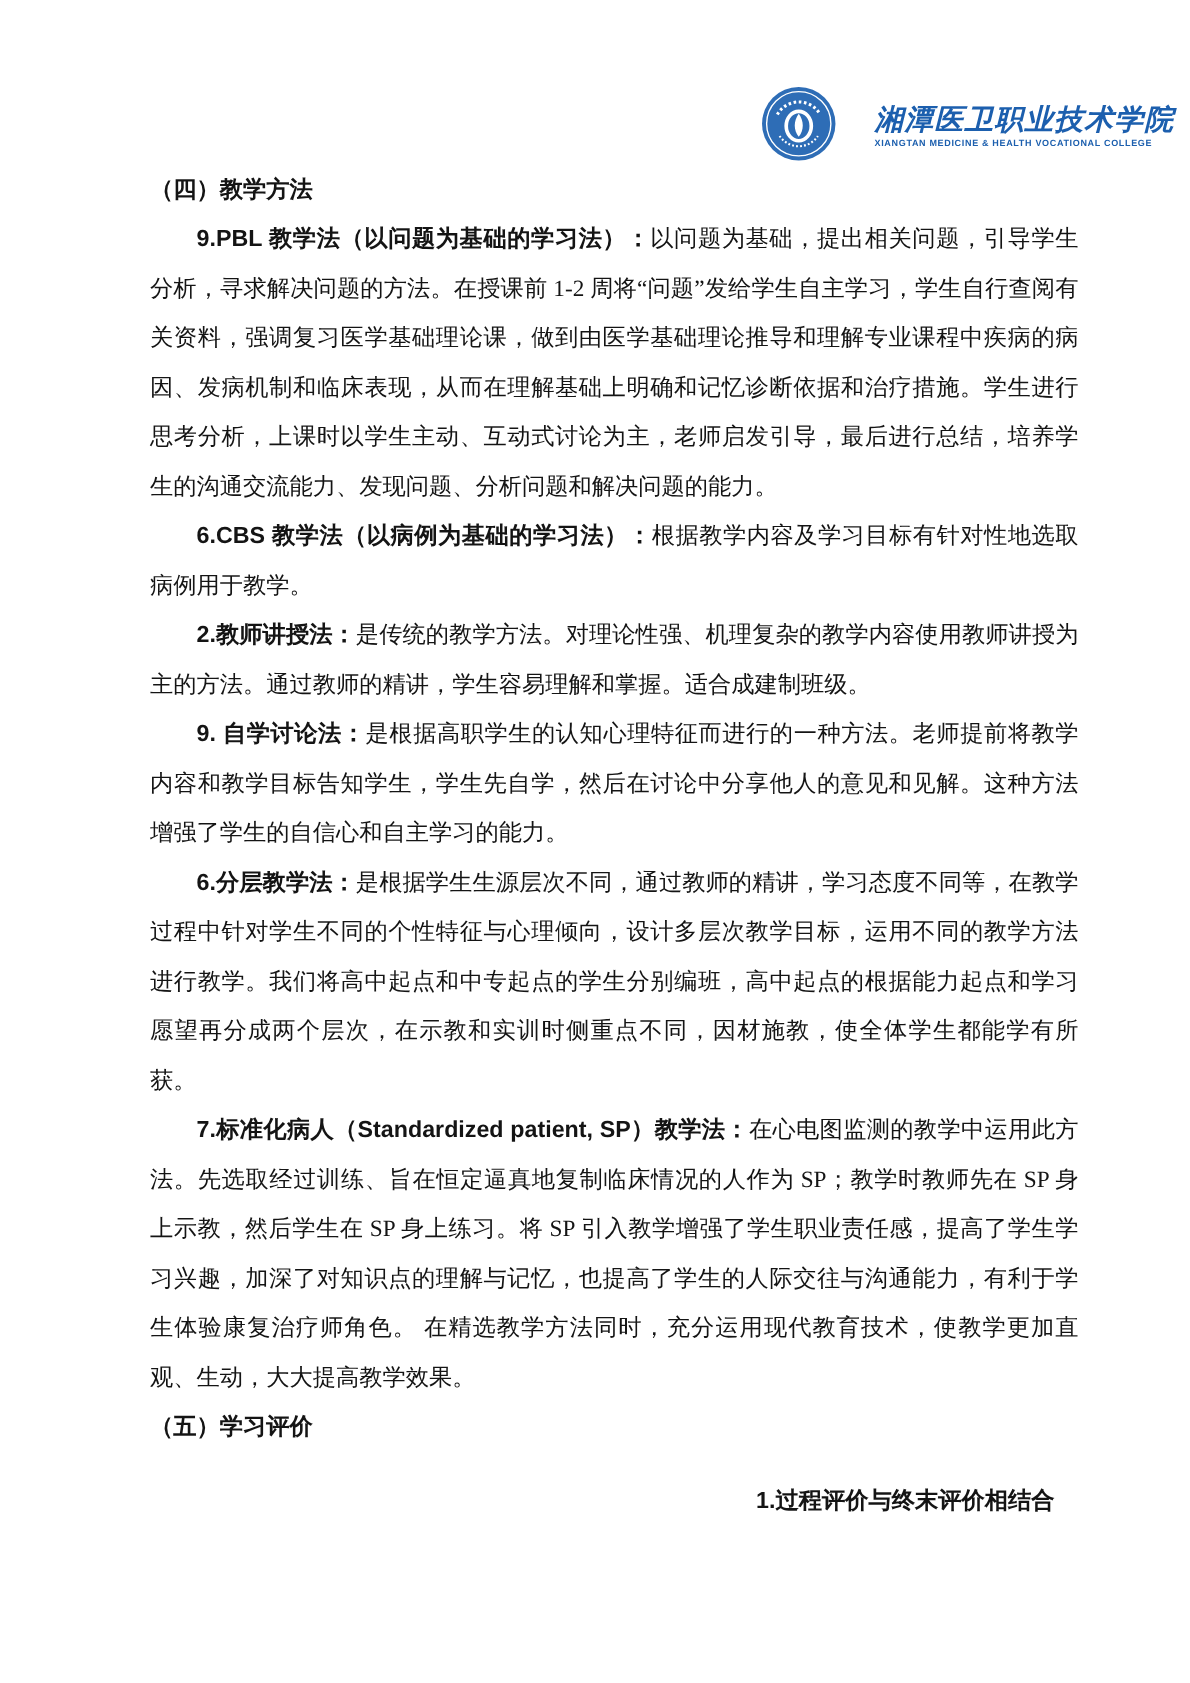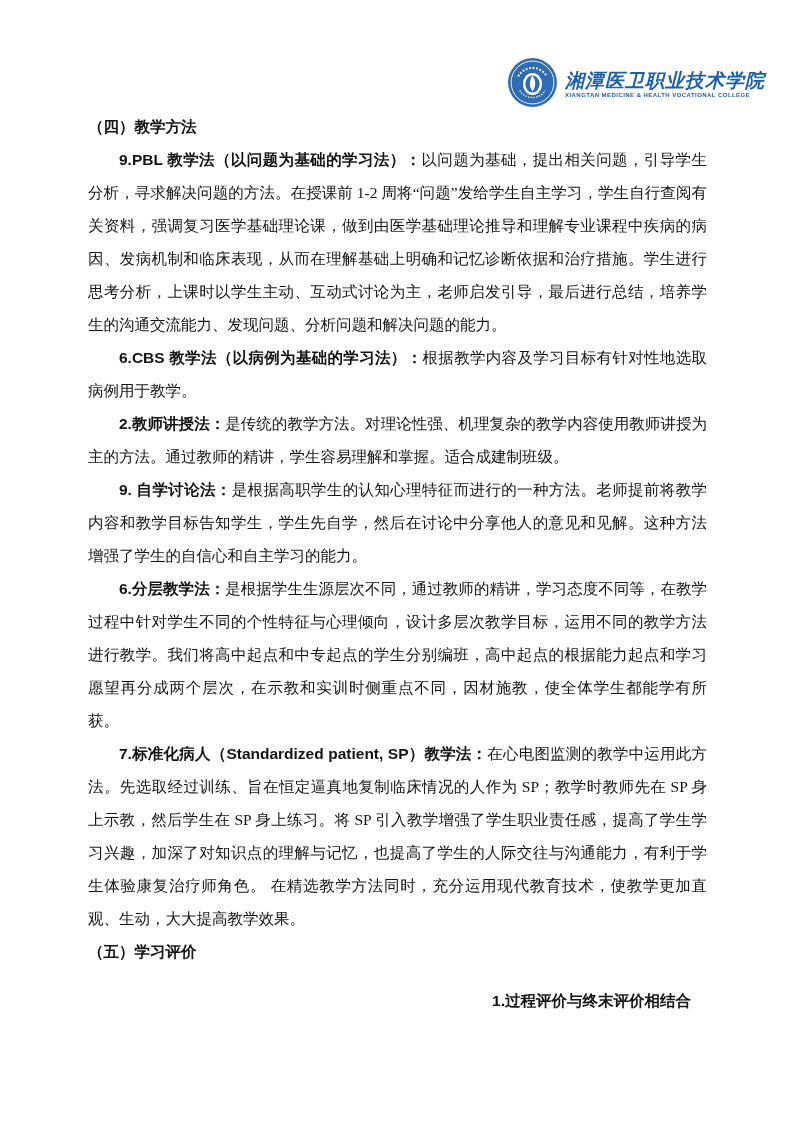--- a/index.html
+++ b/index.html
@@ -13,21 +13,21 @@
     overflow: hidden;
   }
 
   
   .logo {
     position: absolute;
     top: 57px;
     left: 507px;
     display: flex;
     align-items: center;
-    gap: 7px;
+    gap: 25px;
   }
   .logo-names { display: flex; flex-direction: column; justify-content: center; }
   .zh-name {
     font-family: "Liberation Serif", serif;
     font-style: italic;
     font-weight: bold;
     color: #1c5fae;
     font-size: 19px;
     letter-spacing: 1px;
     line-height: 1.05;
@@ -39,21 +39,21 @@
     color: #1c5fae;
     font-size: 6px;
     letter-spacing: 0.45px;
     margin-top: 2px;
     white-space: nowrap;
   }
 
   
   .content {
     position: absolute;
-    left: 88px;
+    left: 100px;
     top: 110px;
     width: 619px;
     font-family: "Liberation Serif", serif;
     font-size: 15.5px;
     line-height: 33px;
     color: #141414;
     text-align: justify;
     text-justify: inter-character;
   }
   .sec-heading {

